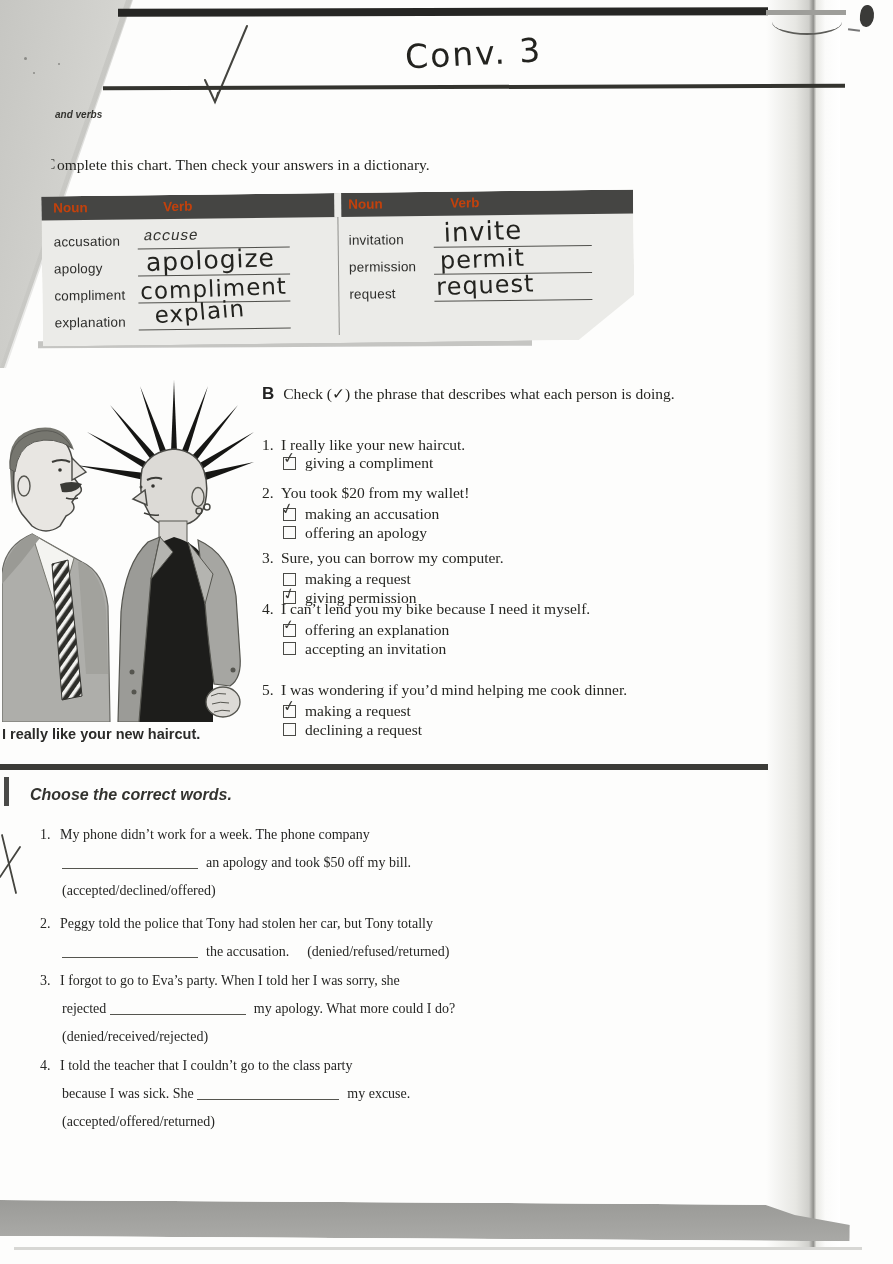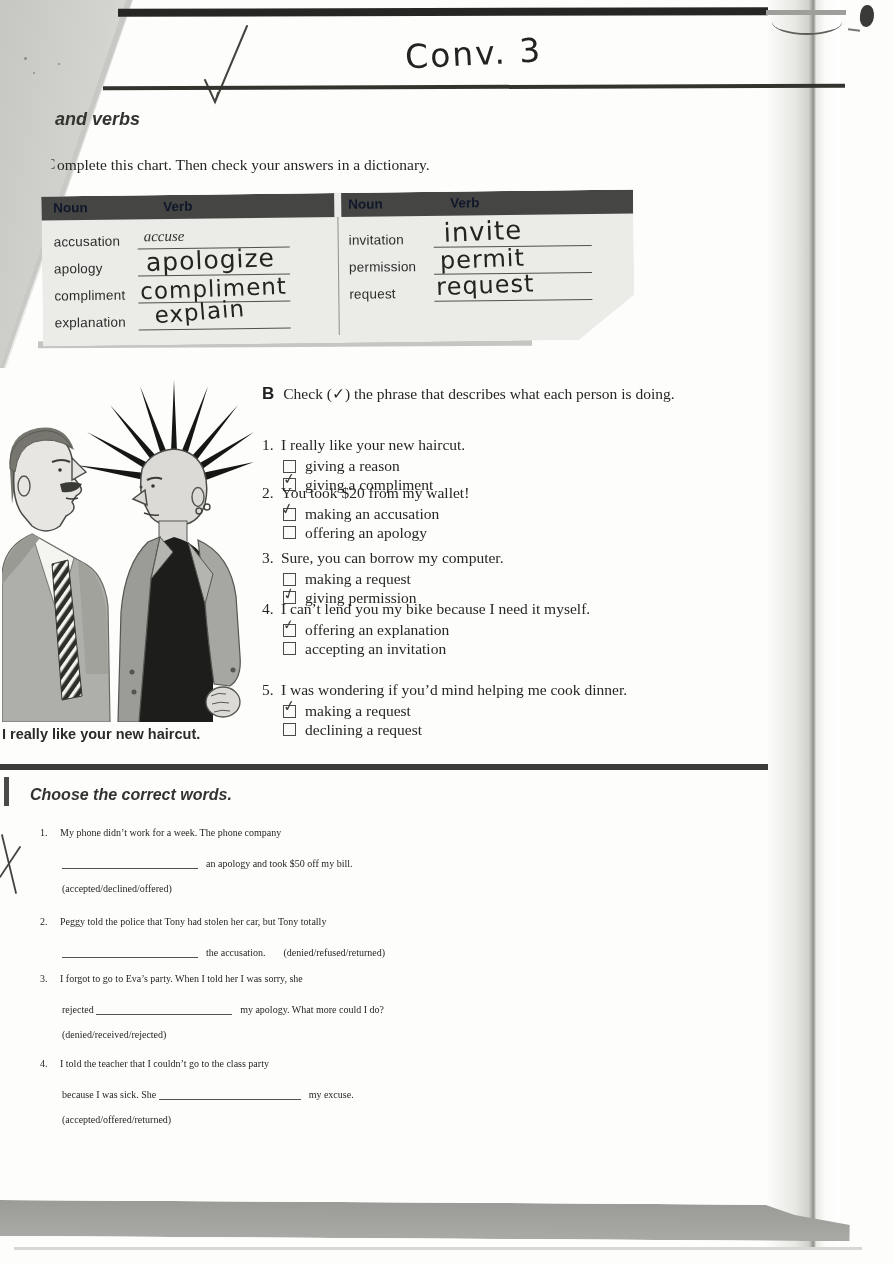--- a/index.html
+++ b/index.html
@@ -23,53 +23,53 @@
   .right-fold{left:766px;top:0;width:74px;height:1248px;
     background:linear-gradient(90deg,rgba(236,236,232,0) 0%,#e7e7e3 40%,#cfcfcb 58%,#90908c 64%,#e9e9e5 68%,#fbfbfa 80%,#fff 100%);}
   .bottom-band{left:0;top:1200px;width:850px;height:36px;transform:rotate(0.35deg);transform-origin:left top;
     background:linear-gradient(180deg,#9b9b98,#a9a9a6);
     clip-path:polygon(0 0,90% 0,93.5% 28%,100% 55%,100% 100%,0 100%);}
   .bottom-line{left:14px;top:1247px;width:848px;height:3px;background:#d7d7d4;}
   
   .hw{font-family:cursive,"DejaVu Sans",sans-serif;color:#23231f;white-space:nowrap;}
   .hw-title{font-size:33px;transform:rotate(-3deg);letter-spacing:2px;}
   .hw-ans{font-size:23px;letter-spacing:1px;transform:rotate(-1.5deg);line-height:1;}
-  .hw-print-ex{font-family:Liberation Serif, serif;font-style:italic;font-size:15px;color:#33332f;}
+  .hw-print-ex{font-family:Liberation Mono, monospace;font-style:italic;font-size:15px;color:#33332f;}
   
   .h-sans{font-family:"Liberation Sans","DejaVu Sans",sans-serif;font-weight:bold;font-style:italic;color:#33332f;}
   .instr{font-size:15.5px;color:#262622;}
   .clipwrap{display:inline-block;width:6px;overflow:hidden;height:18px;vertical-align:-3px;}
   .clipwrap > span{display:inline-block;margin-left:-6px;}
   
   .nv-table{left:42px;top:193px;width:592px;height:150px;background:#ebebe8;transform:rotate(-0.7deg);
     clip-path:polygon(0 0,100% 0,100% 70%,90.5% 100%,0 100%);
     font-family:"Liberation Sans","DejaVu Sans",sans-serif;}
   .nv-shadow{left:38px;top:340px;width:494px;height:7px;background:#b2b2af;transform:rotate(-0.3deg);opacity:.75;}
   .nv-head{position:absolute;left:0;top:0;width:100%;height:24px;background:#45454а;background:#454543;}
   .nv-gap{position:absolute;left:293px;top:0;width:7px;height:24px;background:#ebebe8;}
   .nv-div{position:absolute;left:296px;top:24px;width:1px;height:118px;background:#8f8f8b;}
-  .nv-hlabel{position:absolute;color:#0f172a;font-weight:bold;font-size:13.5px;top:4px;}
+  .nv-hlabel{position:absolute;color:#c2410c;font-weight:bold;font-size:13.5px;top:4px;}
   .nv-noun{position:absolute;font-size:13.5px;color:#2d2d2b;font-weight:400;letter-spacing:.2px;}
   .ans-line{position:absolute;border-bottom:1.4px solid #4f4f4b;}
   
   .caption{left:2px;top:726px;width:256px;font-family:"Liberation Sans","DejaVu Sans",sans-serif;
     font-weight:bold;font-size:14.5px;color:#2b2b29;font-style:normal;}
   
   .b-head{left:262px;top:384px;width:600px;}
   .b-letter{font-family:"Liberation Sans","DejaVu Sans",sans-serif;font-weight:bold;font-size:17px;font-style:normal;color:#222;margin-right:9px;}
   .b-item{left:262px;width:620px;font-size:15.5px;}
   .b-num{display:inline-block;width:19px;}
   .opt{margin-left:21px;height:18.5px;display:flex;align-items:center;}
   .box{position:relative;display:inline-block;width:11px;height:11px;border:1.3px solid #4a4a46;margin-right:9px;flex:none;background:#fbfbfa;}
   .tick{position:absolute;left:-1px;top:-9px;font-family:"DejaVu Sans",sans-serif;font-size:15px;color:#3a3a36;transform:rotate(-8deg);}
   
   .divider{left:0;top:764px;width:768px;height:6px;background:#3b3b37;}
   .c-bar{left:4px;top:777px;width:5px;height:29px;background:#4a4a48;}
   .c-head{left:30px;top:786px;font-size:16px;}
-  .c-line{position:absolute;left:40px;font-size:10px;white-space:nowrap;}
+  .c-line{position:absolute;left:40px;font-size:14px;white-space:nowrap;}
   .c-num{display:inline-block;width:20px;}
   .c-cont{left:62px;}
   .blank{display:inline-block;width:136px;height:13px;border-bottom:1.5px solid #55554f;margin-right:8px;vertical-align:-2px;}
   .choice-gap{margin-left:18px;}
   svg{display:block;}
 </style>
 </head>
 <body>
 
 <div class="page">
@@ -86,21 +86,21 @@
   <div class="abs speck" style="left:33px;top:72px;width:2px;height:2px;"></div>
   <div class="abs speck" style="left:58px;top:63px;width:2px;height:2px;"></div>
 
   <div class="abs hw hw-title" style="left:405px;top:34px;">Conv. 3</div>
   <svg class="abs" style="left:195px;top:18px;" width="80" height="90" viewBox="0 0 80 90">
     <path d="M10,62 L20,84 L52,8" fill="none" stroke="#44443f" stroke-width="2" stroke-linecap="round"></path>
     <path d="M20,84 L23,74" fill="none" stroke="#44443f" stroke-width="1.4"></path>
   </svg>
   <div class="abs title-rule"></div>
 
-  <div class="abs h-sans" style="left:55px;top:109px;font-size:18px;">and verbs</div>
+  <div class="abs h-sans" style="left:55px;top:109px;font-size:10px;">and verbs</div>
   <div class="abs instr" style="left:51px;top:155px;">
     <span class="clipwrap"><span>C</span></span><span>omplete this chart. Then check your answers in a dictionary.</span>
   </div>
 
   <div class="abs nv-shadow"></div>
   <div class="abs nv-table">
     <div class="nv-head"></div>
     <div class="nv-gap"></div>
     <div class="nv-div"></div>
     <span class="nv-hlabel" style="left:12px;">Noun</span>
@@ -201,24 +201,20 @@
     </g>
   </svg>
   <div class="abs caption">I really like your new haircut.</div>
 
   <div class="abs b-head instr">
     <span class="b-letter">B</span><span>Check (✓) the phrase that describes what each person is doing.</span>
   </div>
 
   <div class="abs b-item instr" style="top:418px;margin-top:18px;">
     <div><span class="b-num">1.</span><span>I really like your new haircut.</span></div>
-    <div class="opt" style="margin-top:3px;">
-        <span class="box"></span>
-        <span>giving a reason</span>
-      </div>
     <div class="opt">
         <span class="box">
           <span class="tick">✓</span>
         </span>
         <span>giving a compliment</span>
       </div>
   </div>
 
   <div class="abs b-item instr" style="top:484px;">
     <div><span class="b-num">2.</span><span>You took $20 from my wallet!</span></div>

